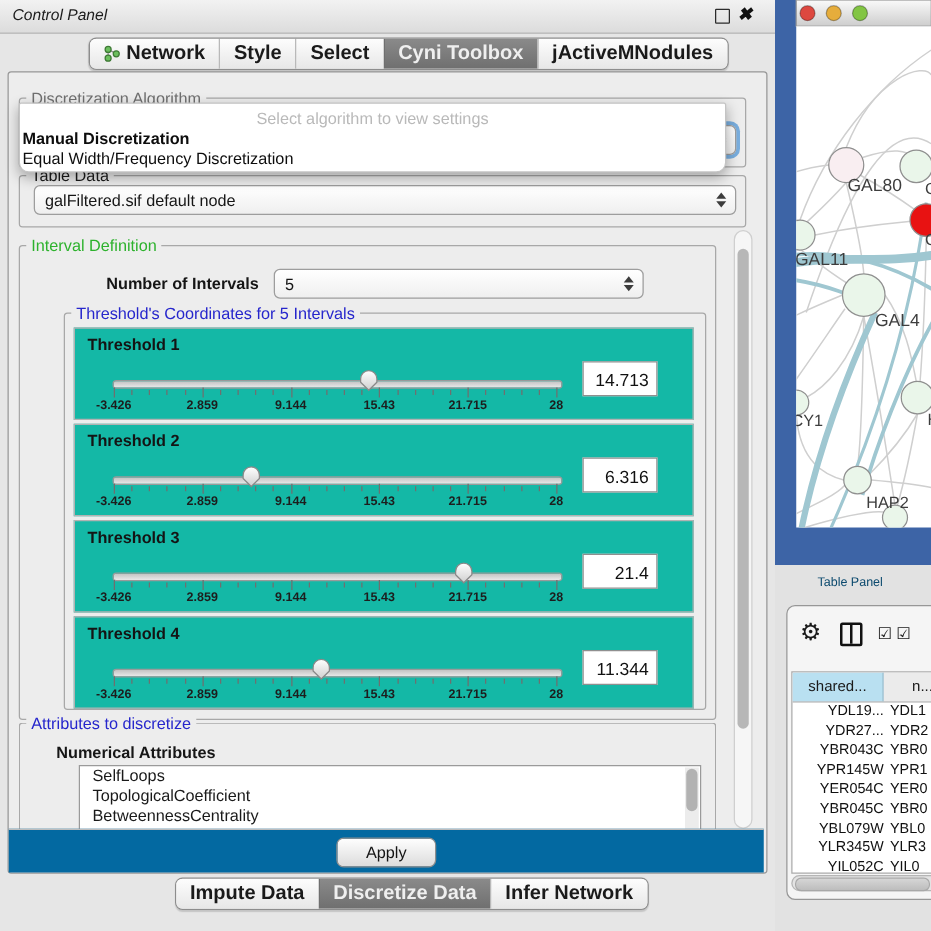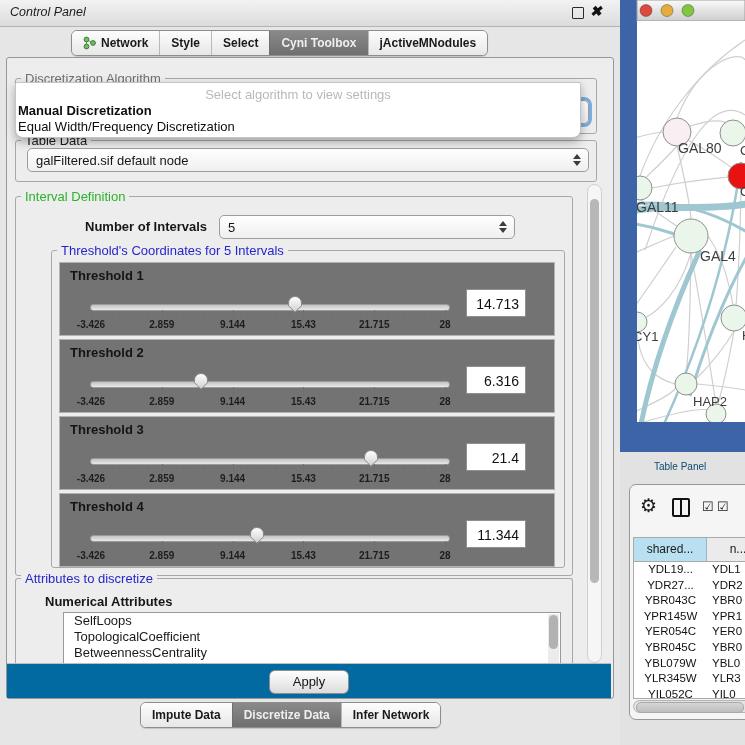--- a/index.html
+++ b/index.html
@@ -9,21 +9,21 @@
   
   #control-panel{position:absolute;left:0;top:0;width:620px;height:745px;background:#e6e6e6;}
   #cp-titlebar{position:absolute;left:0;top:0;width:620px;height:26px;
      background:linear-gradient(#f2f2f2,#dcdcdc);border-bottom:1px solid #b3b3b3;font-style:italic;}
   #cp-title{position:absolute;left:10px;top:5px;font-size:12.5px;color:#1c1c1c;}
   #float-icon{position:absolute;left:572px;top:7px;width:10px;height:10px;border:1.6px solid #2b2b2b;border-radius:1px;}
   #close-icon{position:absolute;left:590px;top:3px;font-size:14px;font-weight:bold;color:#111;}
 
   .tabbar{position:absolute;display:flex;height:24px;border:1px solid #8d8d8d;border-radius:6px;
      overflow:hidden;box-shadow:0 1px 1px rgba(0,0,0,.15);background:#f5f5f5;}
-  .tab{height:24px;line-height:24px;padding:0 11px;font-size:12px;font-weight:bold;color:#1a1a1a;
+  .tab{height:24px;line-height:24px;padding:0 11px;font-size:16px;font-weight:bold;color:#1a1a1a;
      background:linear-gradient(#fdfdfd,#e7e7e7);border-left:1px solid #b9b9b9;display:flex;align-items:center;gap:5px;}
   .tab:first-child{border-left:none;}
   .tab.selected{background:linear-gradient(#8a8a8a,#6f6f6f);color:#efefef;border-left-color:#6f6f6f;}
   #top-tabs{left:71px;top:30px;}
   #bottom-tabs{left:140px;top:702px;}
 
   #cp-body{position:absolute;left:6px;top:57px;width:606px;height:640px;background:#ededed;
      border:1px solid #979797;border-radius:3px;}
 
   .group{position:absolute;border:1px solid #a8a8a8;border-radius:3px;}
@@ -41,21 +41,21 @@
   #algo-combo{box-shadow:0 0 0 3px #79aede;}
 
   #algo-popup{position:absolute;left:8px;top:24px;width:564px;height:54px;background:#ffffff;
      border:1px solid #c4c4c4;border-radius:2px 2px 8px 8px;box-shadow:0 4px 10px rgba(0,0,0,.3);z-index:30;}
   #popup-prompt{position:absolute;left:0;top:4px;width:100%;text-align:center;font-size:13px;color:#b9b9b9;}
   .popup-item{position:absolute;left:0;width:100%;height:16px;font-size:13px;color:#0d0d0d;padding-left:2px;box-sizing:border-box;white-space:nowrap;}
   .popup-item.hl{font-weight:bold;}
 
   .boldlabel{font-size:13px;font-weight:bold;color:#161616;position:absolute;white-space:nowrap;}
 
-  .thr-block{position:absolute;left:52px;width:494px;height:72px;border:1px solid #b2b2b2;background:#737373;}
+  .thr-block{position:absolute;left:52px;width:494px;height:72px;border:1px solid #b2b2b2;background:#14b8a6;}
   .t-label{position:absolute;left:10px;top:5px;font-size:13px;font-weight:bold;color:#141414;}
   .track{position:absolute;left:30px;top:41px;width:358px;height:5px;border:1px solid #9a9a9a;border-radius:3px;
      background:linear-gradient(#c3c3c3,#e9e9e9);}
   .handle{position:absolute;top:32px;width:18px;height:19px;}
   .tickmark{position:absolute;width:1px;background:#6f6f6f;}
   .tick-label{position:absolute;top:56px;transform:translateX(-50%);font-size:10px;font-weight:bold;color:#1d1d1d;white-space:nowrap;}
   .value-box{position:absolute;left:406px;top:26px;width:60px;height:28px;background:#fff;border:1px solid #8f8f8f;
      font-size:14px;color:#111;text-align:right;line-height:28px;padding-right:6px;box-sizing:border-box;}
 
   #attr-list{position:absolute;left:56px;top:554px;width:496px;height:51px;background:#fff;border:1px solid #9a9a9a;overflow:hidden;}
@@ -81,21 +81,21 @@
   #split-icon div{position:absolute;left:50%;top:0;width:2px;height:100%;background:#111;transform:translateX(-50%);}
   .chk-icon{position:absolute;top:14px;font-size:13px;color:#161616;}
 
   #tp-table{position:absolute;left:3px;top:52px;width:135px;height:160px;border:1px solid #a9a9a9;background:#fff;overflow:hidden;}
   #tp-header{display:flex;height:23px;border-bottom:1px solid #a9a9a9;}
   .th{font-size:12px;color:#1a1a1a;line-height:23px;text-align:center;box-sizing:border-box;}
   .th.c1{width:73px;background:#b9e0f1;border-right:1px solid #93b7c8;}
   .th.c2{flex:1;background:#ebebeb;}
   .trow{display:flex;height:15.6px;}
   .td{font-size:11.5px;color:#111;line-height:15.6px;white-space:nowrap;overflow:hidden;box-sizing:border-box;}
-  .td.c1{width:73px;text-align:center;}
+  .td.c1{width:73px;text-align:right;}
   .td.c2{flex:1;padding-left:5px;}
   #tp-hscroll{position:absolute;left:3px;top:215px;width:135px;height:13px;background:#e3e3e3;border:1px solid #b5b5b5;border-radius:7px;box-sizing:border-box;}
   #tp-hthumb{position:absolute;left:2px;top:1px;width:106px;height:9px;background:linear-gradient(#d6d6d6,#bdbdbd);border-radius:5px;border:1px solid #a8a8a8;}
 
   svg text{font-family:"Liberation Sans",sans-serif;}
 </style>
 </head>
 <body>
 
 <div id="app">

